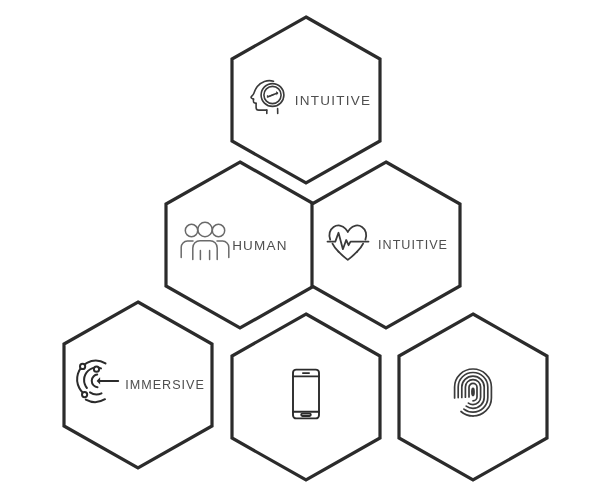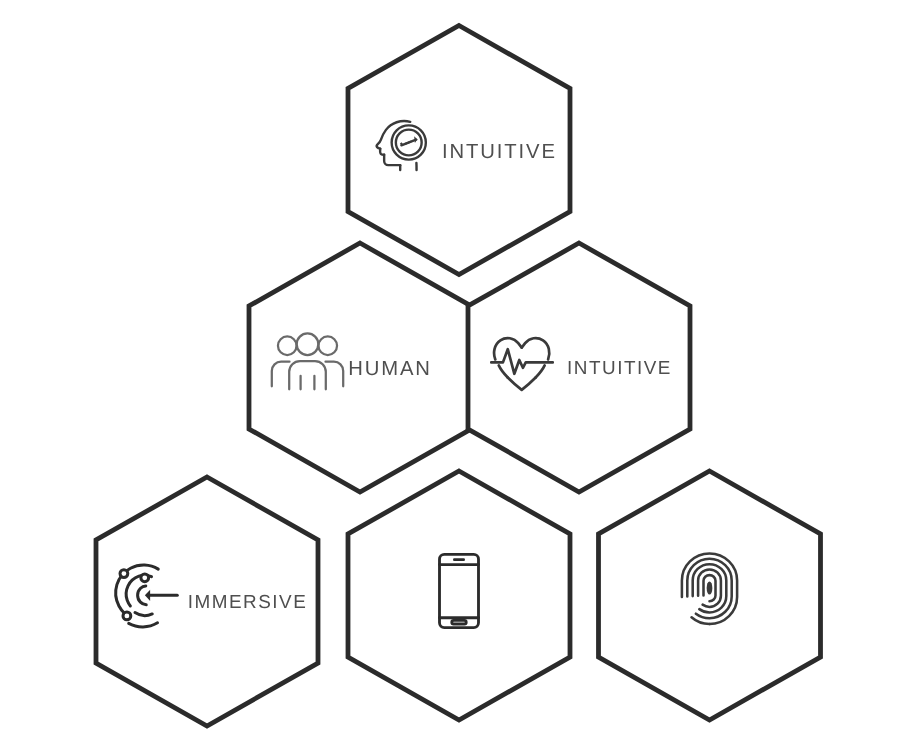--- a/index.html
+++ b/index.html
@@ -106,21 +106,21 @@
           <path d="M6.5 24.6c1.2 2.6 3.4 5.4 6.0 8.1"></path>
           <path d="M12.5 32.7c3.3 3.4 7.1 6.5 9.3 8.2 2.2-1.7 6.0-4.8 9.3-8.2"></path>
           <path d="M31.1 32.7c2.6-2.7 4.8-5.5 6.0-8.1"></path>
           <path d="M1.5 22.6h7.8l3.2-8.8 4.4 16.4 3.3-9.2 2.4 5.2 1.9-3.6h18.0"></path>
         </svg>
       </div>
       <div class="hex-label lbl-sm">INTUITIVE</div>
     </div>
   </div>
 
-  <div class="hex" style="left:62px;top:316px;">
+  <div class="hex" style="left:62px;top:300px;">
     <svg width="152" height="170" viewBox="0 0 152 170" aria-hidden="true">
       <polygon class="hexpoly" points="76,2 150,44 150,126 76,168 2,126 2,44"></polygon>
     </svg>
     <div class="hex-inner">
       <div class="icon-wrap">
         <svg width="52" height="48" viewBox="0 0 52 48" fill="none" stroke="#2b2b2b" stroke-width="2.0" stroke-linecap="round" stroke-linejoin="round">
           <path d="M33.5 5.4C28.0 2.0 21.0 1.6 15.0 4.8 5.9 9.6 2.5 20.9 7.3 30.0c1.0 1.9 2.3 3.6 3.8 5.0"></path>
           <path d="M13.8 41.6c5.9 3.2 13.2 3.2 19.2-0.4"></path>
           <path d="M29.0 10.4c-2.6-1.1-5.6-1.3-8.4-0.3-6.6 2.3-10.1 9.5-7.8 16.1 0.5 1.4 1.2 2.7 2.1 3.8"></path>
           <path d="M18.0 34.4c3.3 2.2 7.6 2.7 11.5 0.9"></path>

